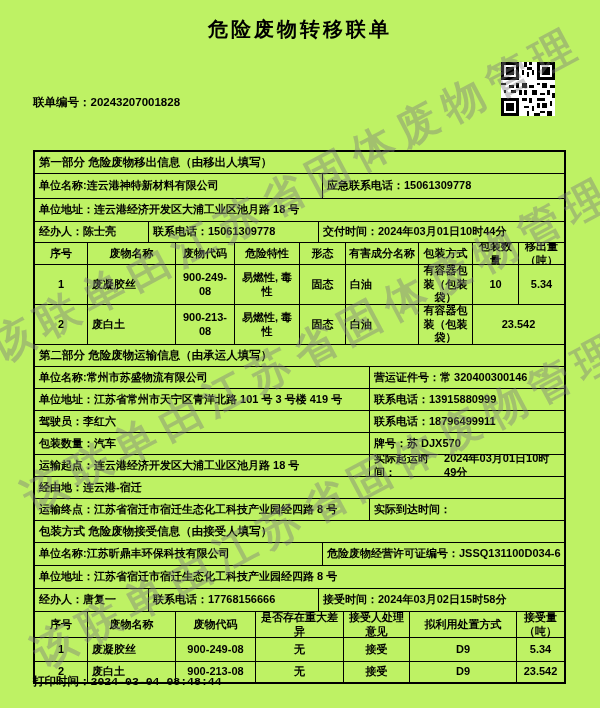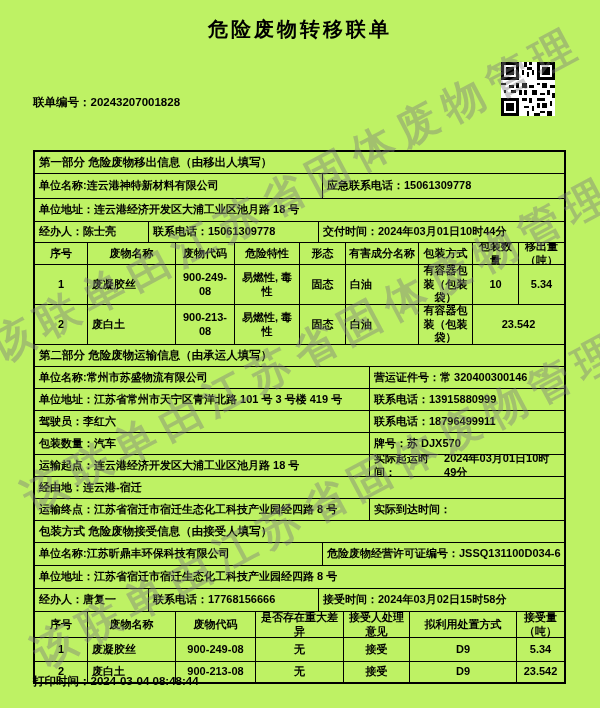--- a/index.html
+++ b/index.html
@@ -8,21 +8,21 @@
     overflow:hidden; color:#000;
     font-family:"Liberation Sans","DejaVu Sans",sans-serif;
     font-weight:700;
   }
   .title {
     position:absolute; top:16px; left:0; width:100%;
     text-align:center; font-size:20px; letter-spacing:3px;
   }
   .qr { position:absolute; left:500px; top:62px; width:56px; height:54px; }
   .meta { position:absolute; left:33px; top:95px; font-size:11.5px; }
-  .print-time { position:absolute; left:33px; top:674px; font-size:11.5px; }
+  .print-time { position:absolute; left:33px; top:674px; font-size:11.5px;font-family:Liberation Mono, monospace; }
 
   .sheet {
     position:absolute; left:33px; top:130px; width:533px; height:534px;
     border:2px solid #000; box-sizing:border-box; font-size:11px; line-height:1.25;margin-top:20px;
   }
   .row { display:flex; border-bottom:1.5px solid #000; box-sizing:border-box; }
   .row:last-child { border-bottom:none; }
   .cell {
     box-sizing:border-box; border-right:1.5px solid #000;
     display:flex; align-items:center; padding:1px 3px 1px 4px; overflow:hidden;

